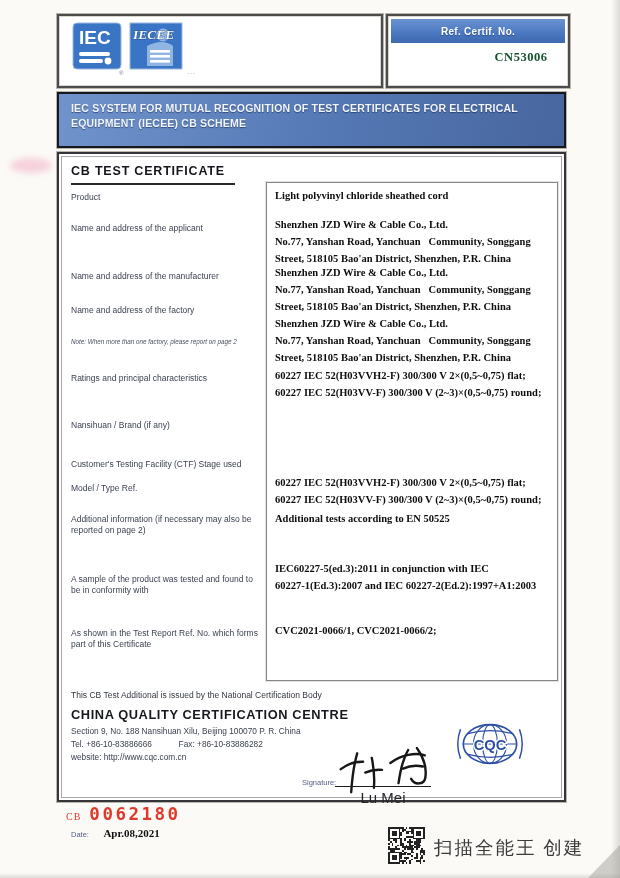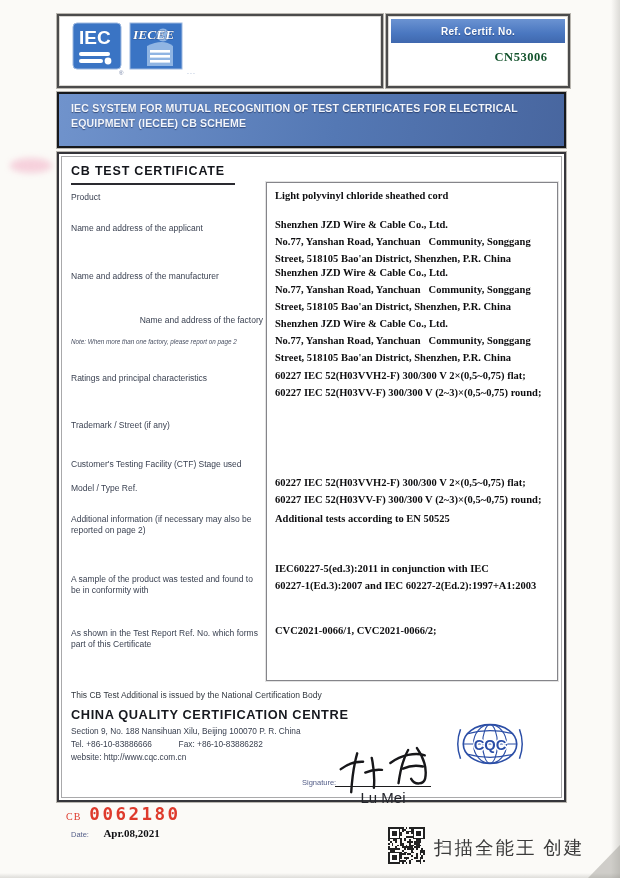--- a/index.html
+++ b/index.html
@@ -124,24 +124,24 @@
 
 <div class="main-body">
 
   <div class="cert-title">CB TEST CERTIFICATE</div>
 
   <div class="values-box"></div>
 
   <div class="lbl" style="top:38px;">Product</div>
   <div class="lbl" style="top:69px;">Name and address of the applicant</div>
   <div class="lbl" style="top:117px;">Name and address of the manufacturer</div>
-  <div class="lbl" style="top:161px;text-align:right;">Name and address of the factory</div>
+  <div class="lbl" style="top:151px;">Name and address of the factory</div>
   <div class="lbl-note" style="top:184px;">Note: When more than one factory, please report on page 2</div>
   <div class="lbl" style="top:219px;">Ratings and principal characteristics</div>
-  <div class="lbl" style="top:266px;">Trademark / Street (if any)</div>
+  <div class="lbl" style="top:266px;">Nansihuan / Brand (if any)</div>
   <div class="lbl" style="top:305px;">Customer's Testing Facility (CTF) Stage used</div>
   <div class="lbl" style="top:329px;">Model / Type Ref.</div>
   <div class="lbl" style="top:360px;">Additional information (if necessary may also be reported on page 2)</div>
   <div class="lbl" style="top:420px;">A sample of the product was tested and found to be in conformity with</div>
   <div class="lbl" style="top:474px;">As shown in the Test Report Ref. No. which forms part of this Certificate</div>
 
   <div class="val" style="top:33px;">Light polyvinyl chloride sheathed cord</div>
   <div class="val" style="top:62px;">Shenzhen JZD Wire &amp; Cable Co., Ltd.
 No.77, Yanshan Road, Yanchuan   Community, Songgang
 Street, 518105 Bao'an District, Shenzhen, P.R. China</div>

